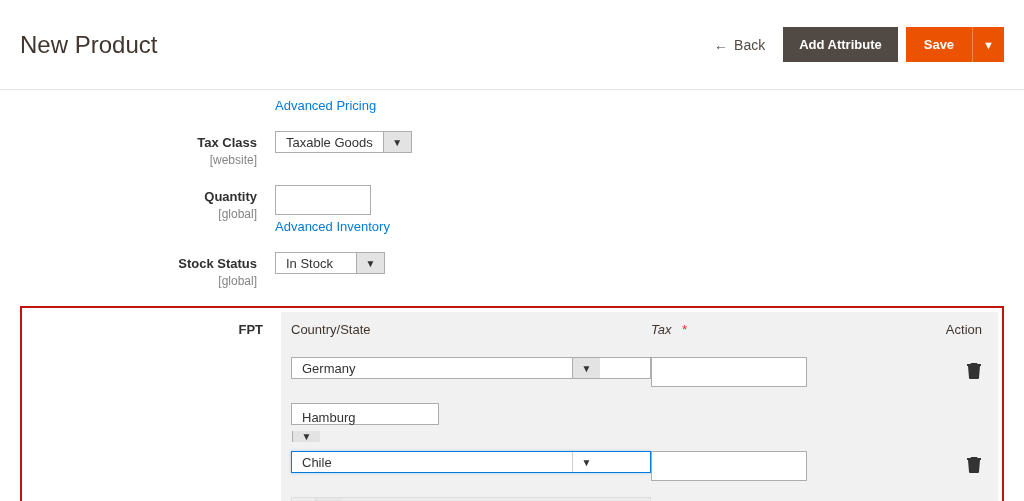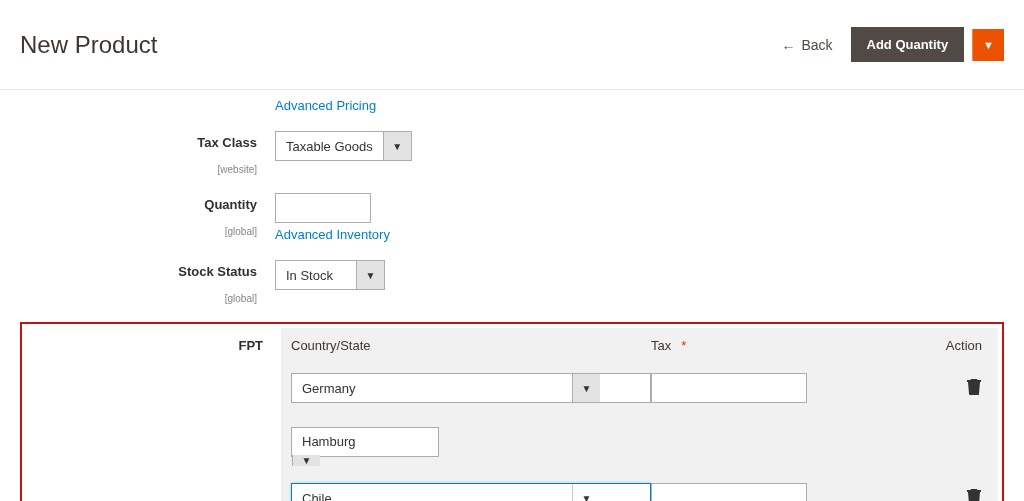--- a/index.html
+++ b/index.html
@@ -79,39 +79,39 @@
       text-align: right;
       padding-right: 18px;
       padding-top: 4px;
     }
     .form-label {
       font-weight: 600;
       font-size: 13px;
       color: #303030;
     }
     .form-scope {
-      font-size: 10px;
+      font-size: 12px;
       color: #858585;
       display: block;
-      margin-top: 14px;
+      margin-top: 3px;
     }
     .form-field-col {
       flex: 1;
     }
     .link {
       color: #007bdb;
       font-size: 13px;
       cursor: pointer;
     }
     .select-wrap {
       display: inline-flex;
       align-items: stretch;
       border: 1px solid #adadad;
       background: #fff;
-      height: 30px;
+      height: 22px;
     }
     .select-wrap.focused {
       border: 1px solid #007bdb;
       box-shadow: 0 0 3px rgba(0,123,219,0.3);
     }
     .select-text {
       padding: 6px 10px;
       min-width: 80px;
       display: flex;
       align-items: center;
@@ -152,21 +152,21 @@
       background: #f1f1f1;
       width: 100%;
     }
     .fpt-head {
       display: flex;
       padding: 10px 10px;
       color: #41362f;
       font-size: 13px;
     }
     .fpt-col-cs { width: 360px; }
-    .fpt-col-tax { width: 180px; display:flex; align-items:flex-end; gap:10px;}
+    .fpt-col-tax { width: 180px; display:flex; align-items:flex-end; gap:10px;font-style:italic;}
     .fpt-col-action { flex: 1; text-align: right; padding-right: 6px;}
     .fpt-row {
       padding: 10px 10px 8px 10px;
     }
     .fpt-row-inner {
       display: flex;
       align-items: flex-start;
     }
     .fpt-cs-stack {
       width: 360px;
@@ -231,22 +231,23 @@
 </head>
 <body>
 
 <div class="header">
   <div class="page-title">New Product</div>
   <div class="header-actions">
     <div class="back-link">
       <span>←</span>
       <span>Back</span>
     </div>
-    <button class="btn-dark">Add Quantity</button>
+    <button class="btn-dark">Add Attribute</button>
     <div style="display:flex;">
+      <button class="btn-primary">Save</button>
       <button class="btn-primary-dropdown">▼</button>
     </div>
   </div>
 </div>
 
 <div class="form-body">
 
   <div class="form-row">
     <div class="form-label-col"></div>
     <div class="form-field-col">

